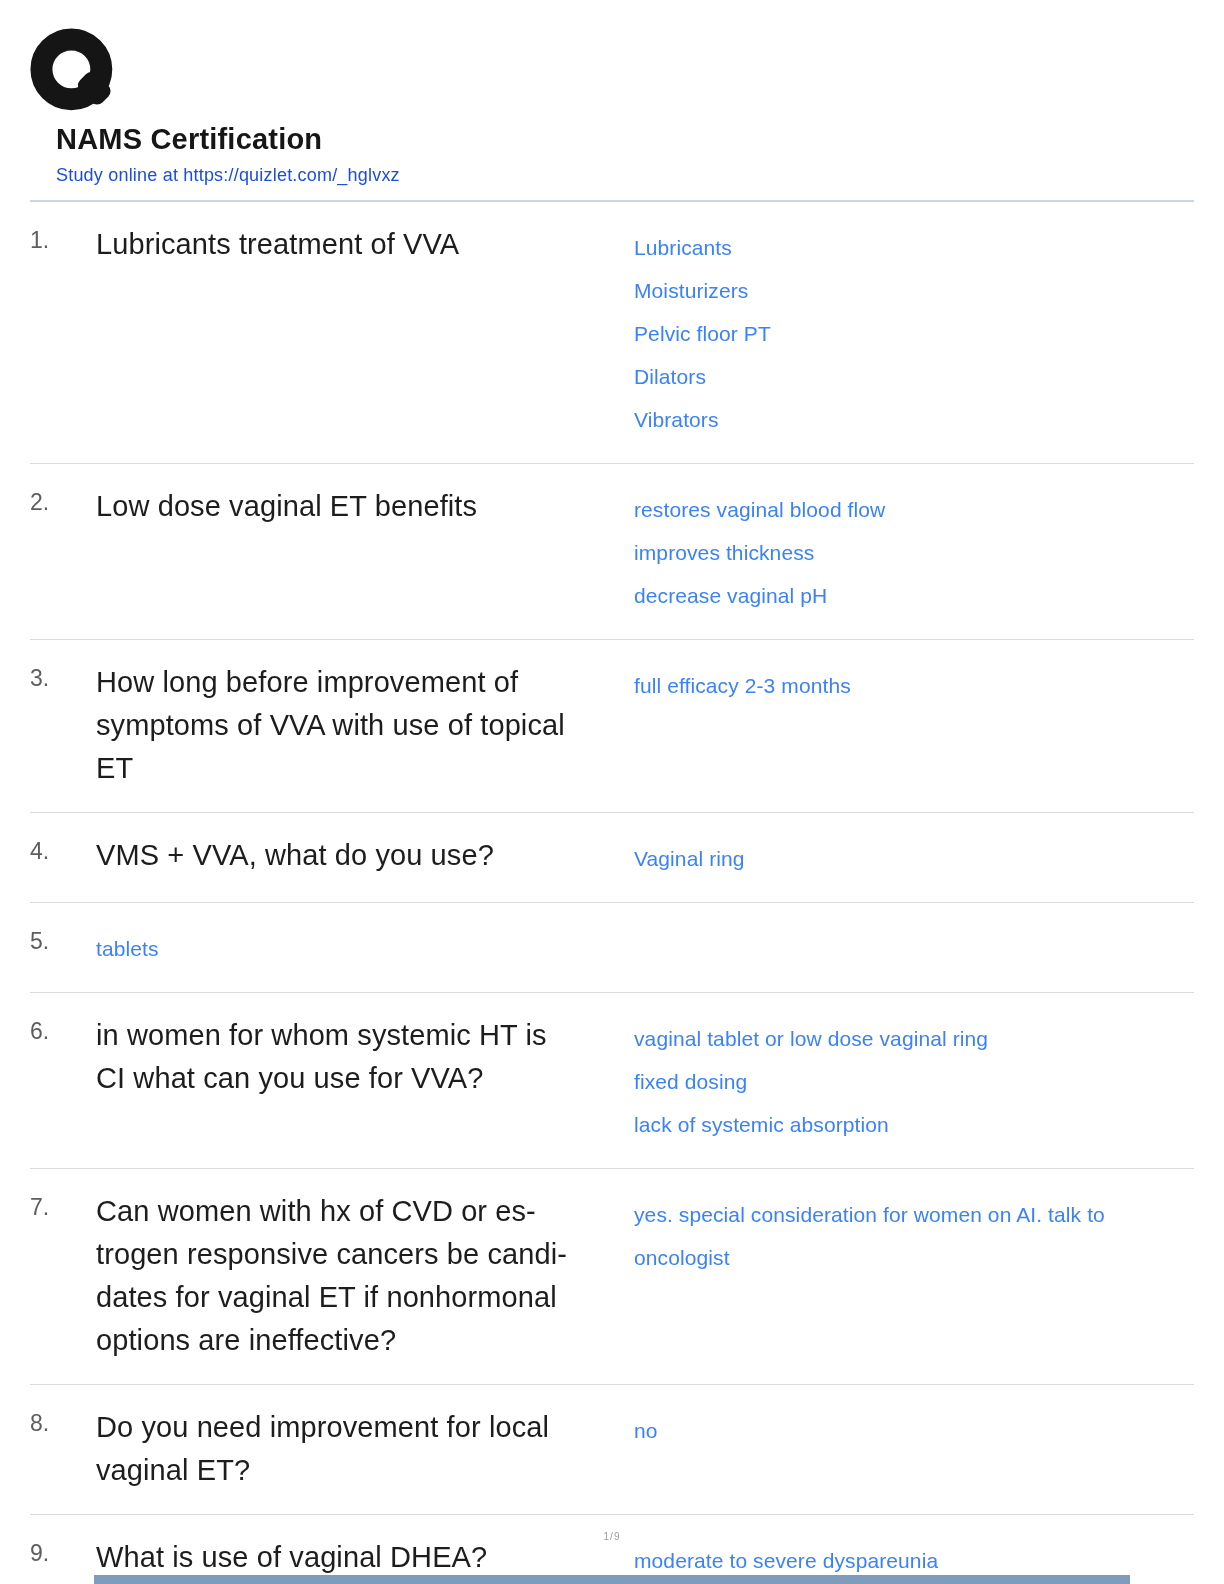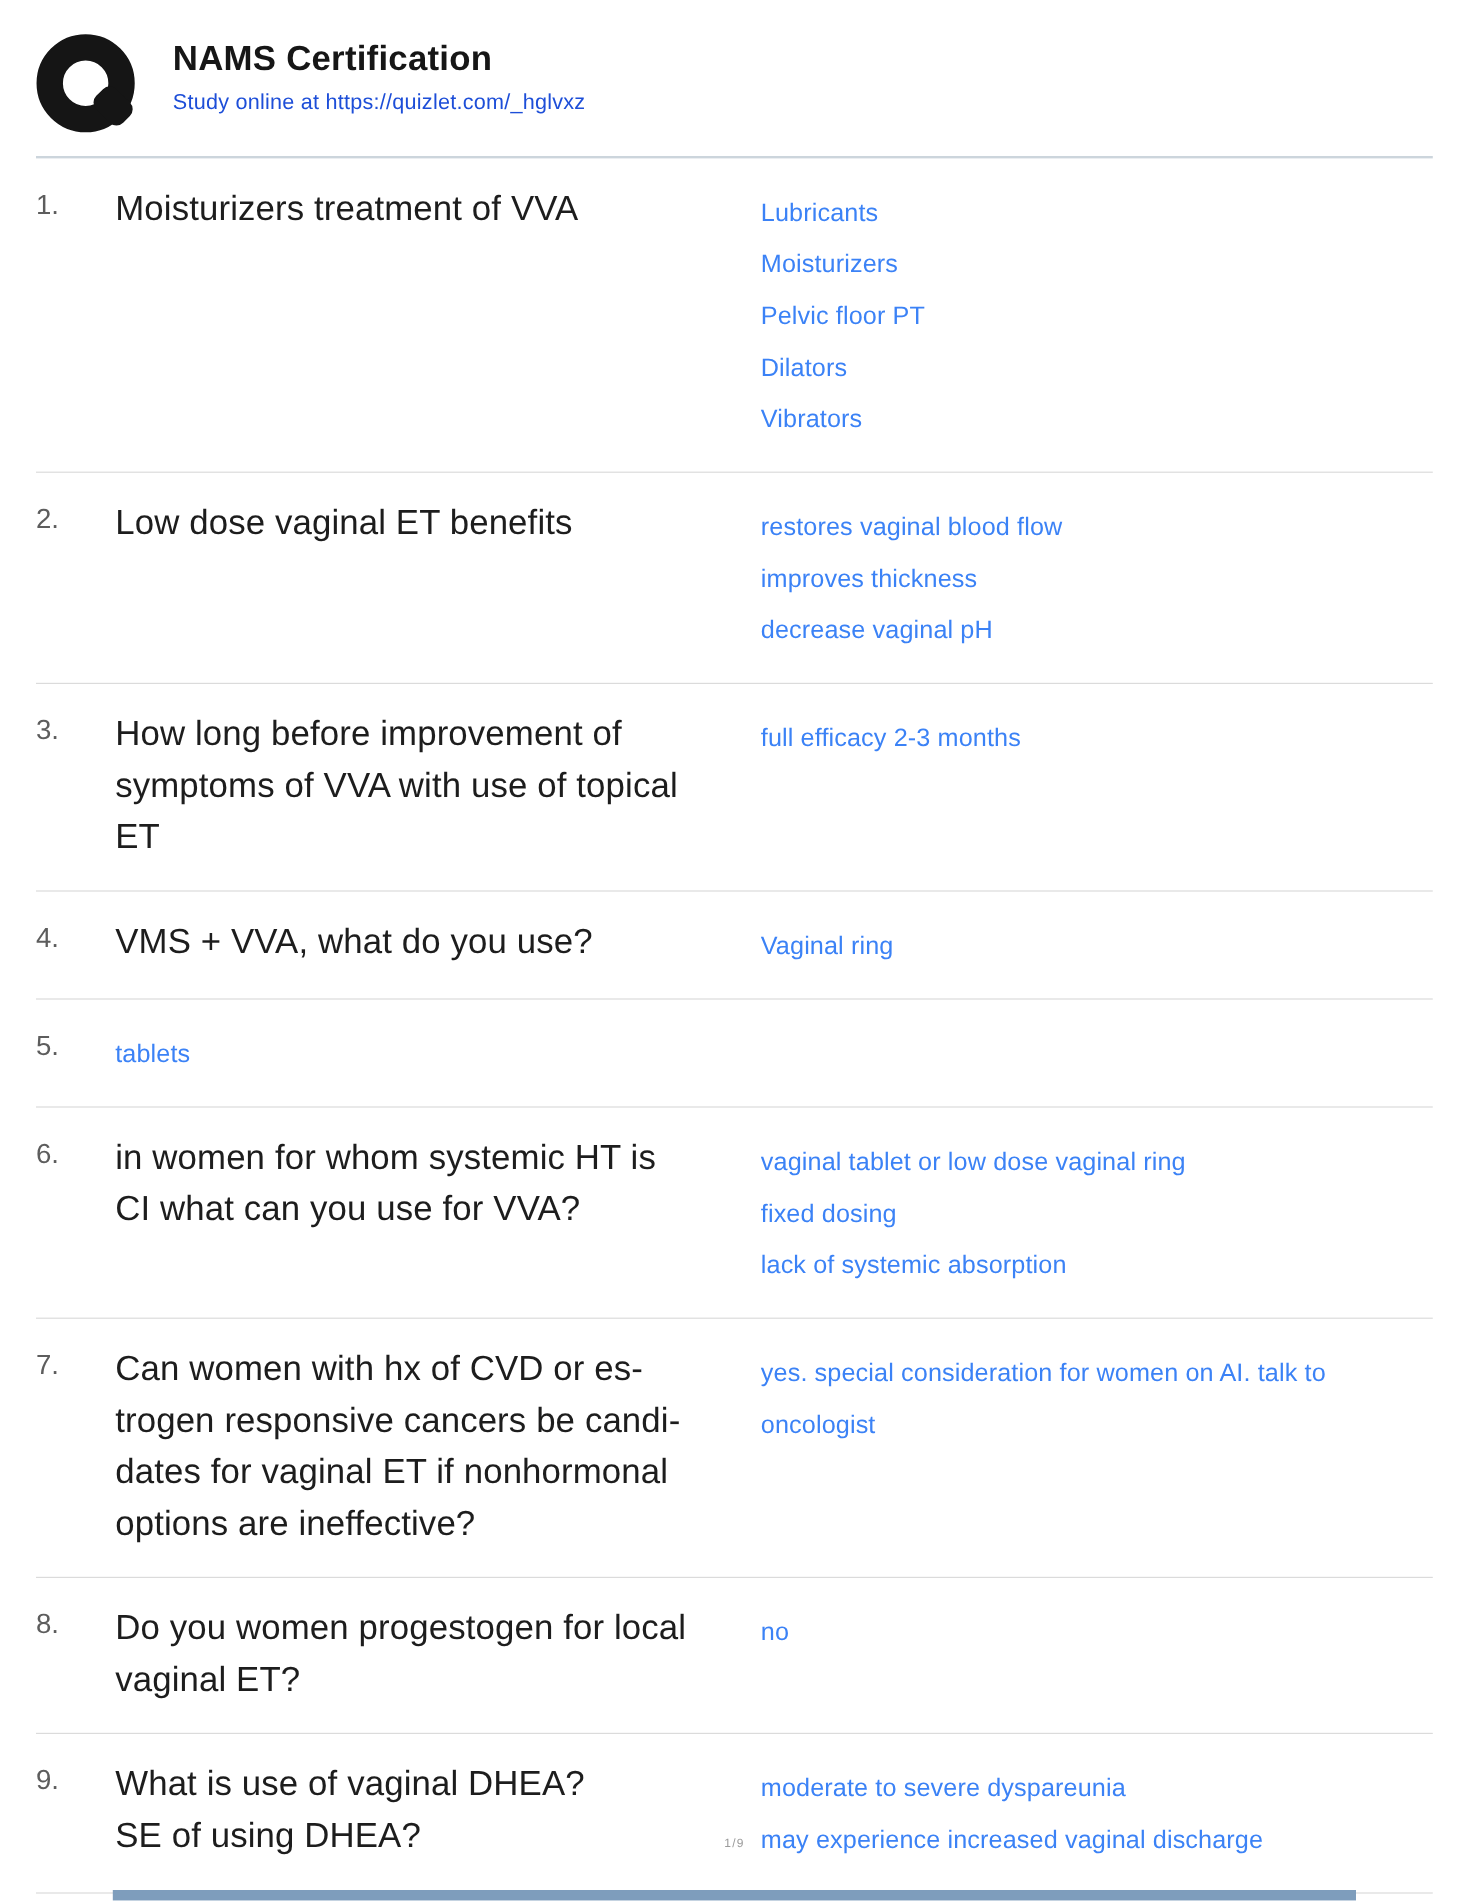--- a/index.html
+++ b/index.html
@@ -8,20 +8,21 @@
     width:1224px;height:1584px;
     background:#ffffff;
     font-family:"Liberation Sans", sans-serif;
     overflow:hidden;
     box-sizing:border-box;
   }
   
   .header{
     display:flex;align-items:flex-start;
     padding:26px 30px 0 30px;
+    flex-direction:column;
   }
   .logo{width:88px;height:88px;flex:0 0 88px;margin-top:2px;}
   .header-text{margin-left:26px;padding-top:6px;}
   .title{
     font-size:29px;font-weight:700;color:#161616;
     letter-spacing:0.2px;line-height:1.2;
   }
   .subtitle{
     margin-top:8px;
     font-size:18px;font-weight:400;color:#1d4ed8;
@@ -84,21 +85,21 @@
       <div class="title">NAMS Certification</div>
       <div class="subtitle">Study online at https://quizlet.com/_hglvxz</div>
     </div>
   </div>
   <div class="header-divider"></div>
 
   <div class="card-list">
 
     <div class="card-row">
       <div class="card-num">1.</div>
-      <div class="card-question">Moisturizers treatment of VVA</div>
+      <div class="card-question">Lubricants treatment of VVA</div>
       <div class="card-answer">Lubricants
 Moisturizers
 Pelvic floor PT
 Dilators
 Vibrators</div>
     </div>
 
     <div class="card-row">
       <div class="card-num">2.</div>
       <div class="card-question">Low dose vaginal ET benefits</div>
@@ -140,21 +141,21 @@
       <div class="card-question">Can women with hx of CVD or es-
 trogen responsive cancers be candi-
 dates for vaginal ET if nonhormonal
 options are ineffective?</div>
       <div class="card-answer">yes. special consideration for women on AI. talk to
 oncologist</div>
     </div>
 
     <div class="card-row">
       <div class="card-num">8.</div>
-      <div class="card-question">Do you women progestogen for local
+      <div class="card-question">Do you need improvement for local
 vaginal ET?</div>
       <div class="card-answer">no</div>
     </div>
 
     <div class="card-row">
       <div class="card-num">9.</div>
       <div class="card-question">What is use of vaginal DHEA?
 SE of using DHEA?</div>
       <div class="card-answer">moderate to severe dyspareunia
 may experience increased vaginal discharge</div>

